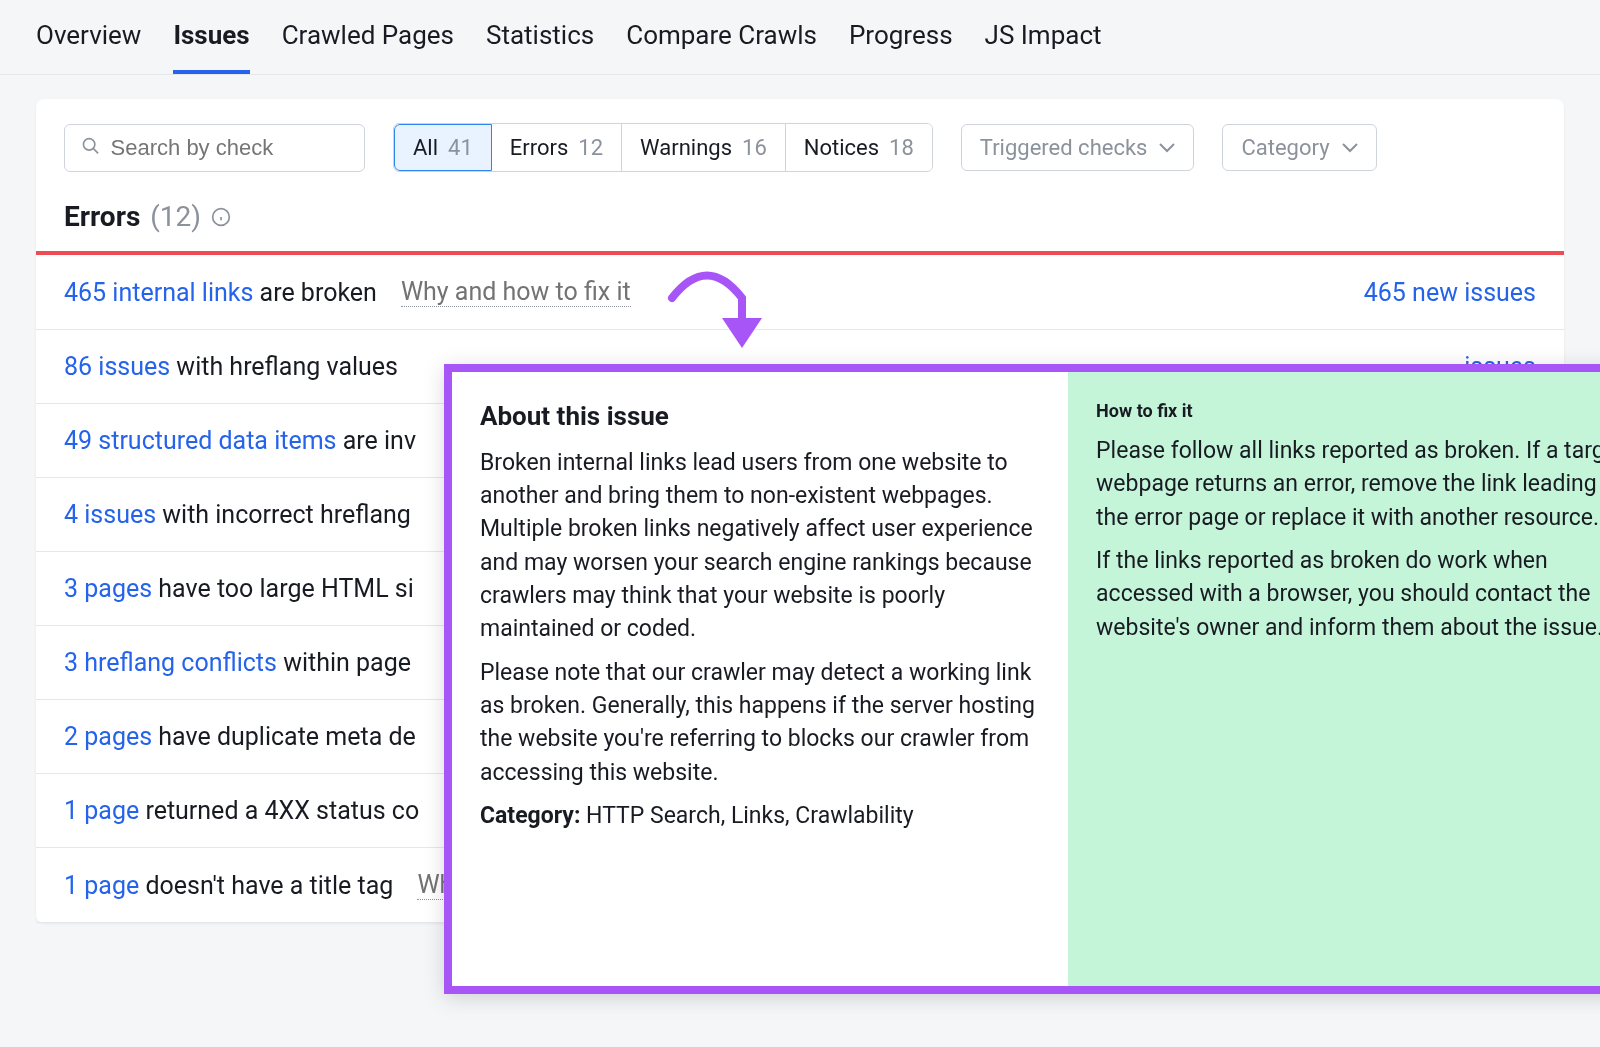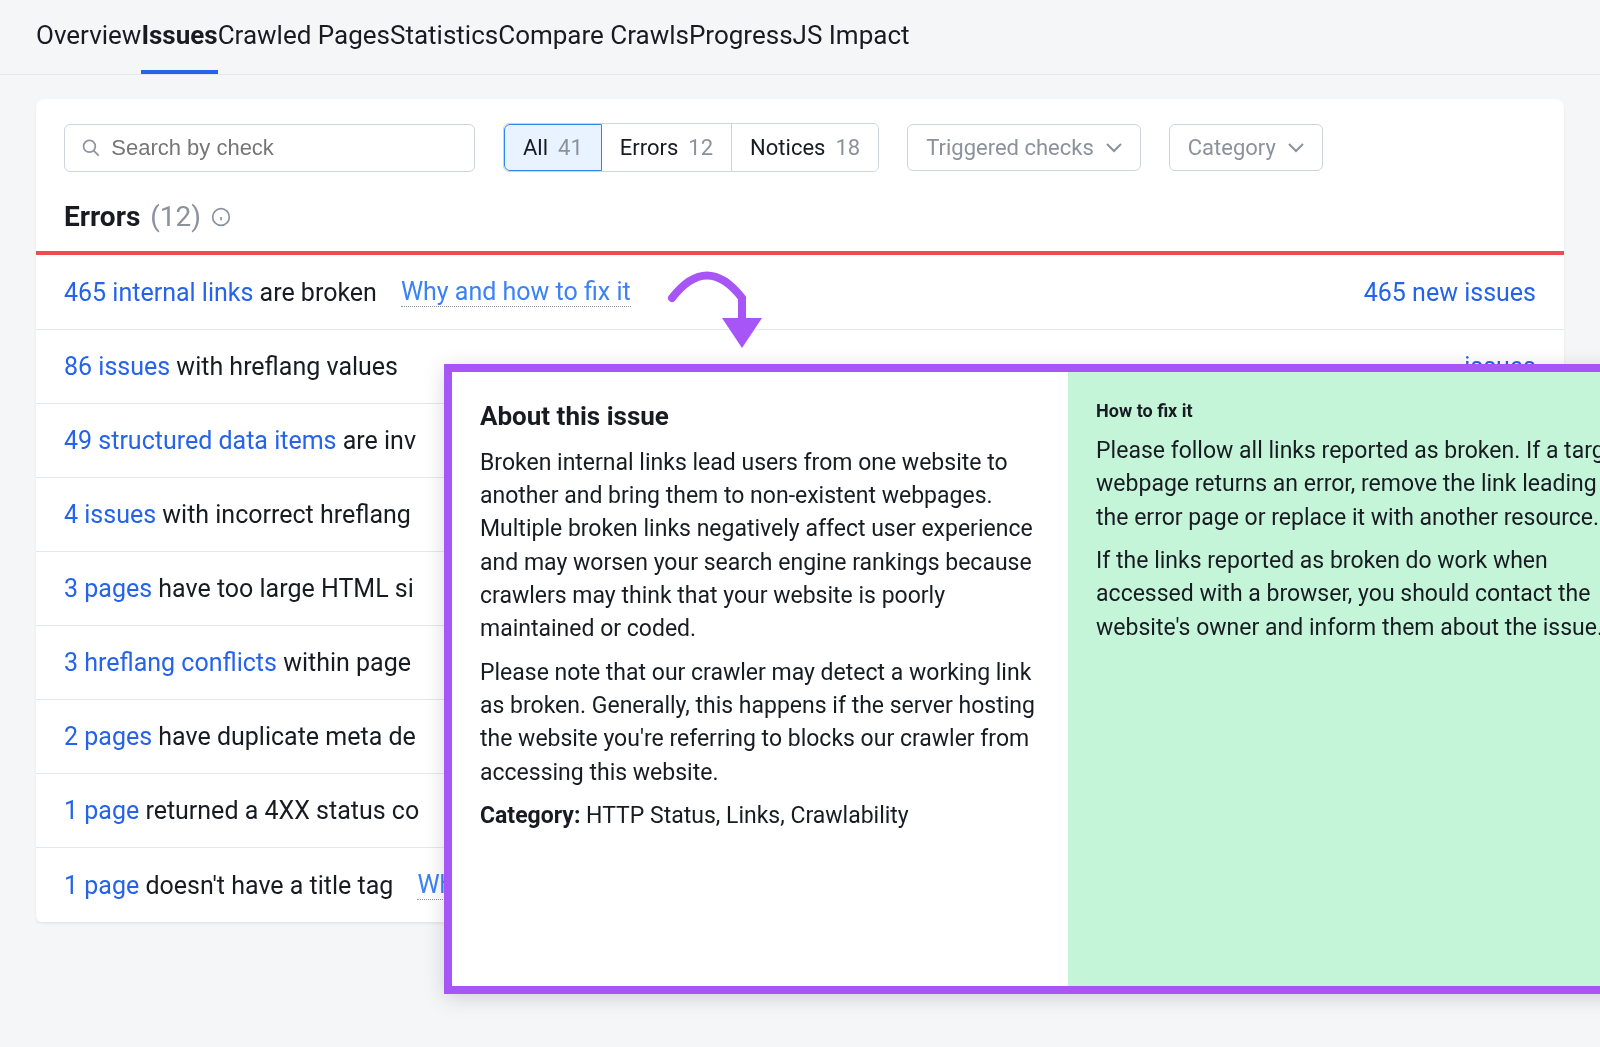--- a/index.html
+++ b/index.html
@@ -6,20 +6,21 @@
     body {
       font-family: -apple-system, BlinkMacSystemFont, 'Segoe UI', Roboto, Helvetica, Arial, sans-serif;
       background: #f5f6f8;
       color: #191b23;
       width: 1600px;
       height: 1047px;
       overflow: hidden;
     }
     .tabs {
       display: flex;
+      gap: 32px;
       padding: 20px 36px 0;
       border-bottom: 1px solid #e5e7eb;
       background: #f5f6f8;
     }
     .tab {
       font-size: 26px;
       padding-bottom: 20px;
       cursor: pointer;
       color: #191b23;
       border-bottom: 4px solid transparent;
@@ -36,26 +37,25 @@
       padding-top: 24px;
     }
     .toolbar {
       display: flex;
       align-items: center;
       gap: 28px;
       padding: 0 28px 28px;
     }
     .search {
       display: flex;
-      align-items: center;
       gap: 10px;
       border: 1px solid #cfd4da;
       border-radius: 6px;
       padding: 10px 16px;
-      width: 411px;
+      width: 301px;
       color: #8c929c;
     }
     .search input {
       border: none;
       outline: none;
       font-size: 22px;
       width: 100%;
       color: #8c929c;
       background: transparent;
     }
@@ -109,21 +109,21 @@
       justify-content: space-between;
       padding: 22px 28px;
       border-bottom: 1px solid #e5e7eb;
       font-size: 25px;
       gap: 44px;
     }
     .row-left { display: flex; align-items: center; gap: 24px; flex: 1; }
     .issue-link { color: #2563eb; text-decoration: none; cursor: pointer; }
     .issue-text { color: #191b23; }
     .hint {
-      color: #3b82f6;
+      color: #737373;
       border-bottom: 1px dotted #8c929c;
       cursor: pointer;
     }
     .new-issues { color: #2563eb; cursor: pointer; white-space: nowrap; }
     
     .popup {
       position: absolute;
       top: 364px;
       left: 444px;
       width: 1224px;
@@ -186,20 +186,24 @@
     <div class="segmented">
       <div class="seg active">
         <span>All</span>
         <span class="count">41</span>
       </div>
       <div class="seg">
         <span>Errors</span>
         <span class="count">12</span>
       </div>
       <div class="seg">
+        <span>Warnings</span>
+        <span class="count">16</span>
+      </div>
+      <div class="seg">
         <span>Notices</span>
         <span class="count">18</span>
       </div>
     </div>
     <div class="dropdown">
       <span>Triggered checks</span>
       <svg class="chev" width="16" height="10" viewBox="0 0 16 10">
           <path d="M1 1l7 7 7-7" fill="none" stroke="#8c929c" stroke-width="2"></path>
         </svg>
     </div>
@@ -281,20 +285,20 @@
 <svg class="arrow" width="120" height="110" viewBox="0 0 120 110">
   <path d="M10 40 Q 45 -5 80 40 L 80 70" fill="none" stroke="#a855f7" stroke-width="8" stroke-linecap="round"></path>
   <path d="M60 60 L80 90 L100 60 Z" fill="#a855f7"></path>
 </svg>
 
 <div class="popup">
   <div class="popup-left">
     <h3>About this issue</h3>
     <p>Broken internal links lead users from one website to another and bring them to non-existent webpages. Multiple broken links negatively affect user experience and may worsen your search engine rankings because crawlers may think that your website is poorly maintained or coded.</p>
     <p>Please note that our crawler may detect a working link as broken. Generally, this happens if the server hosting the website you're referring to blocks our crawler from accessing this website.</p>
-    <p><span class="cat-label">Category:</span><span> HTTP Status, Links, Crawlability</span></p>
+    <p><span class="cat-label">Category:</span><span> HTTP Search, Links, Crawlability</span></p>
   </div>
   <div class="popup-right">
     <h3>How to fix it</h3>
     <p>Please follow all links reported as broken. If a target webpage returns an error, remove the link leading to the error page or replace it with another resource.</p>
     <p>If the links reported as broken do work when accessed with a browser, you should contact the website's owner and inform them about the issue.</p>
   </div>
 </div>
 
 </body></html>

